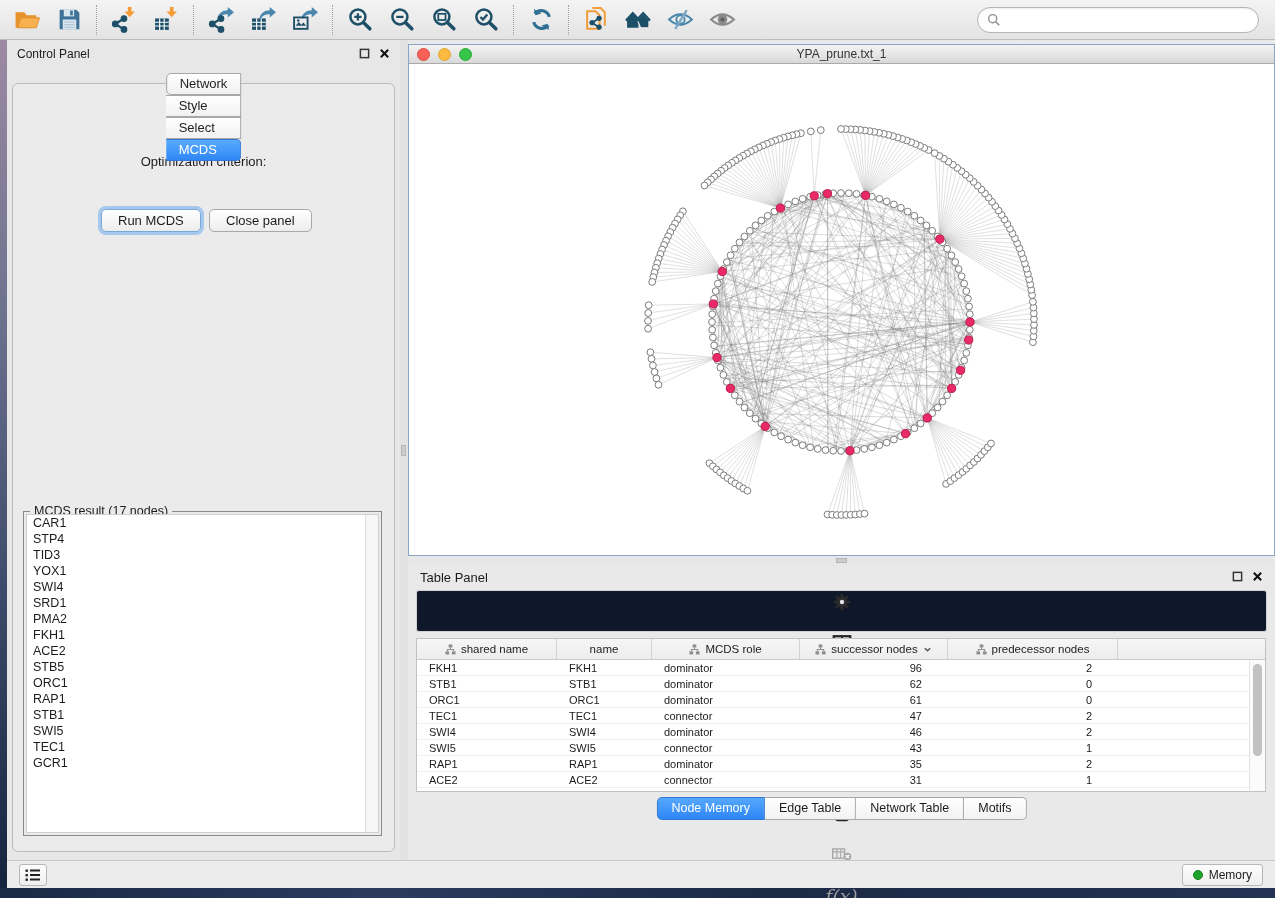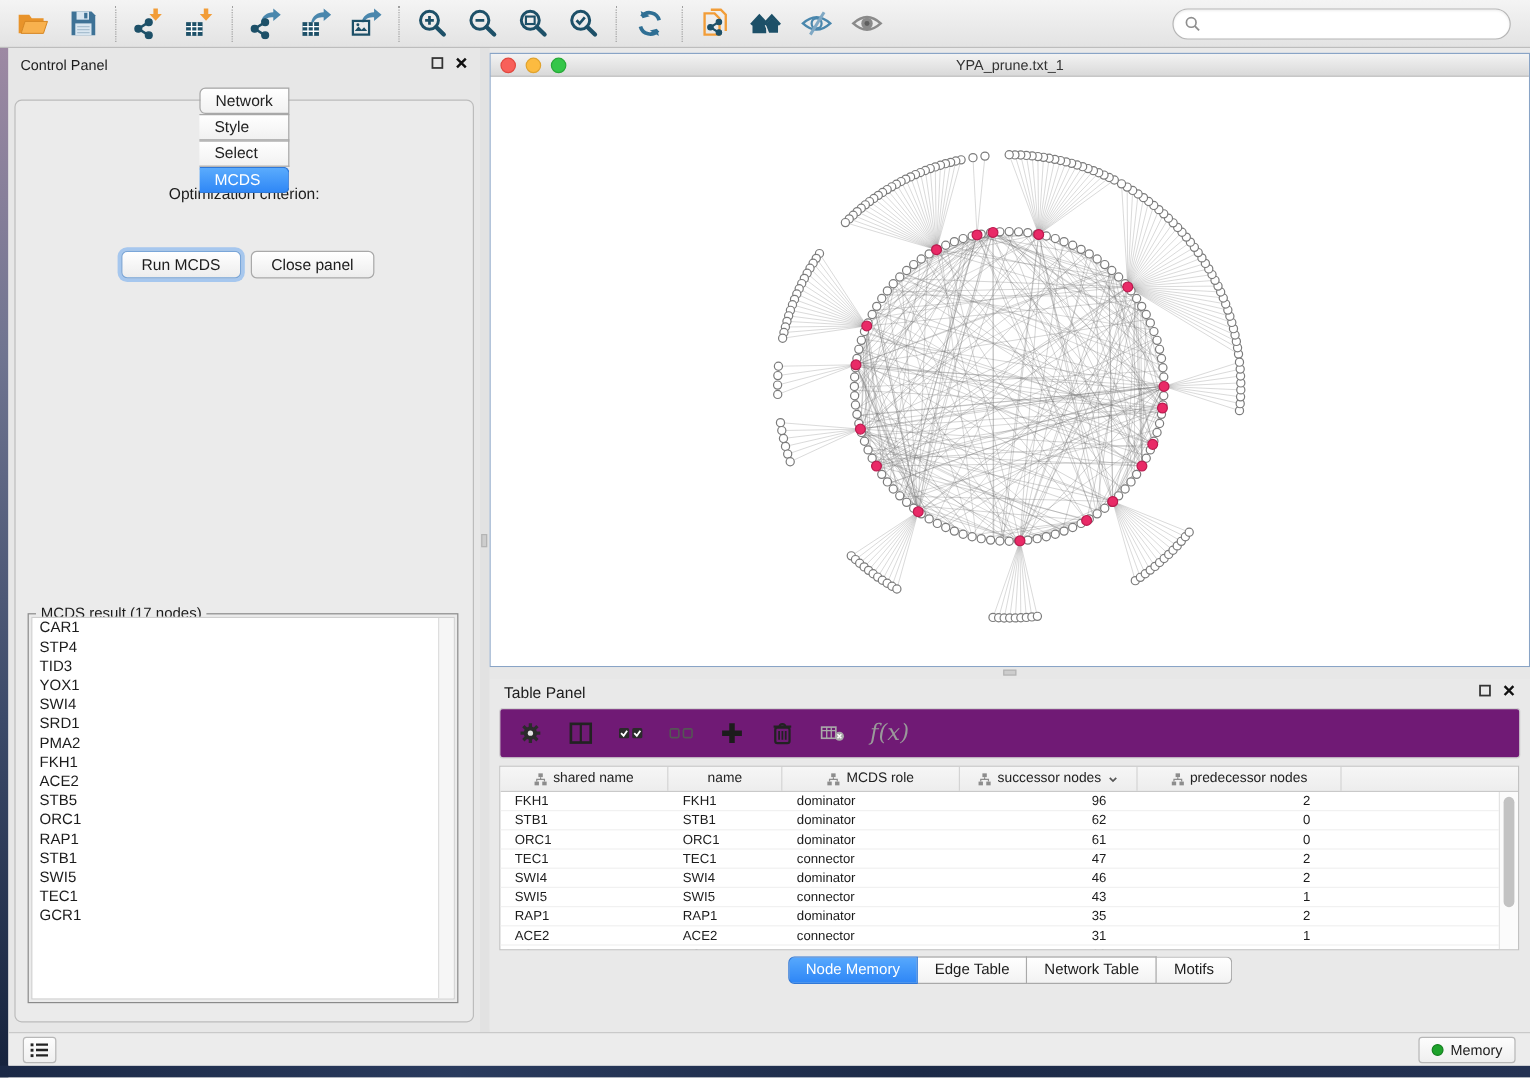--- a/index.html
+++ b/index.html
@@ -79,22 +79,22 @@
   .tl.yel { background:#fcbb40; border:1px solid #e0a32e; }
   .tl.grn { background:#35c649; border:1px solid #27a938; }
   #nw-title { position:absolute; left:0; right:0; text-align:center; font-size:12px; color:#333; }
   #nw-canvas { position:absolute; left:0; right:0; top:19px; bottom:0; background:#fff; overflow:hidden; }
   #graph-svg { position:absolute; left:0; top:0; }
 
   
   #table-panel { position:absolute; left:408px; right:0; top:566px; height:292px; background:#e9e9e9; }
   #tp-titlebar { height:22px; display:flex; align-items:center; padding:0 12px; }
   #tp-title { font-size:13px; }
-  #tp-toolbar { margin:2px 8px 0; height:42px; background:#701a75; border:1px solid #d2d2d2;
-    border-radius:3px; display:flex; align-items:center; gap:20px; padding:0 14px; }
+  #tp-toolbar { margin:2px 8px 0; height:42px; background:#0f172a; border:1px solid #d2d2d2;
+    border-radius:3px; display:flex; align-items:center; gap:20px; padding:0 14px;flex-direction:column; }
   .tp-icon { display:flex; align-items:center; justify-content:center; height:30px; }
   .tp-icon svg { width:22px; height:22px; }
   #fx-label { font-size:19px; color:#9a9a9a; font-family:"DejaVu Serif", serif; font-style:italic; }
   #table-wrap { position:absolute; left:8px; right:9px; top:72px; bottom:66px; background:#fff; border:1px solid #c2c2c2; overflow:hidden; }
   #thead { display:flex; height:21px; border-bottom:1px solid #c9c9c9; background:linear-gradient(#f6f6f6,#ededed); }
   .th { display:flex; align-items:center; justify-content:center; gap:5px; font-size:11.5px;
     border-right:1px solid #d4d4d4; color:#222; }
   .th svg { width:11px; height:11px; }
   .tb-rows { position:absolute; left:0; right:16px; top:21px; bottom:0; }
   .tr { display:flex; height:16px; align-items:center; border-bottom:1px solid #f1f1f1; }

